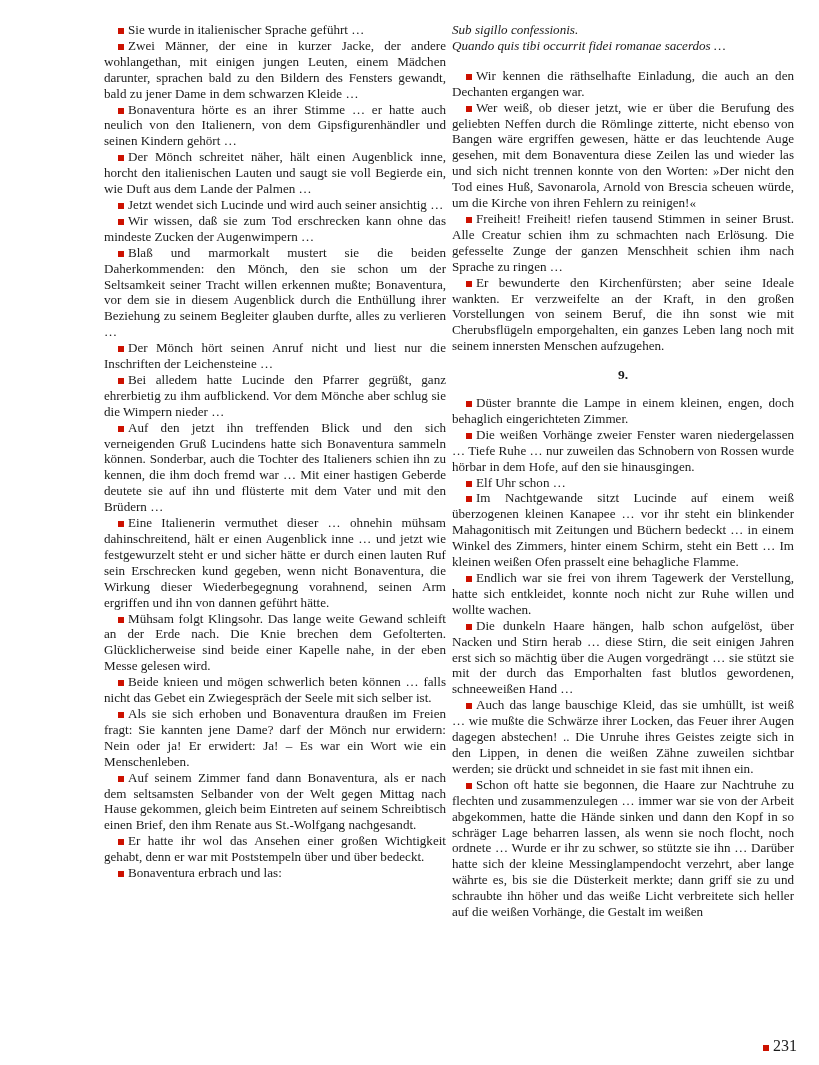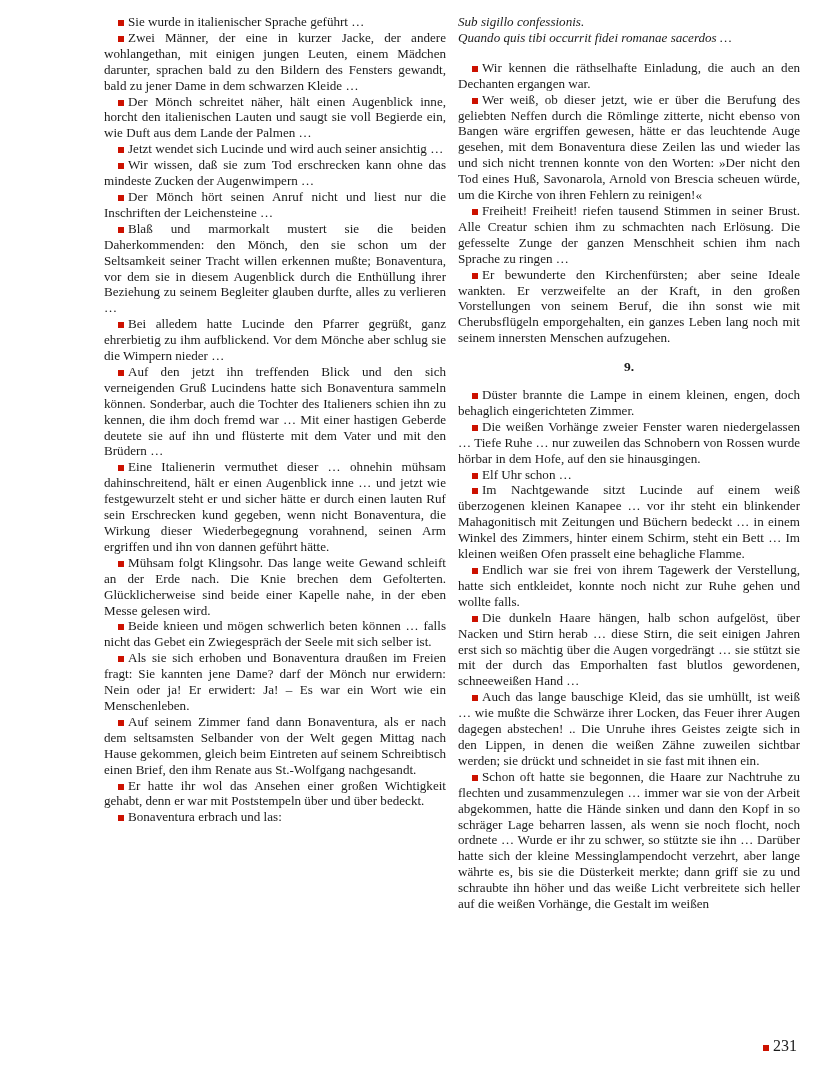--- a/index.html
+++ b/index.html
@@ -5,22 +5,22 @@
   html, body { margin: 0; padding: 0; }
   body {
     width: 819px; height: 1065px;
     background: #ffffff;
     overflow: hidden;
     font-family: "Liberation Serif", "DejaVu Serif", serif;
     color: #1a1a1a;
   }
   .sheet { position: relative; width: 819px; height: 1065px; background: #ffffff; }
   .columns {
-    position: absolute; left: 104px; top: 14px; width: 700px;
-    display: flex; gap: 12px;
+    position: absolute; left: 104px; top: 22px; width: 700px;
+    display: flex; gap: 6px;
   }
   .col {
     width: 342px;
     font-size: 13.1px;
     line-height: 15.9px;
     text-align: justify;
     hyphens: auto; -webkit-hyphens: auto;
   }
   p.para { margin: 0; text-indent: 14px; }
   p.para::before {
@@ -54,25 +54,26 @@
   }
 </style>
 </head>
 <body>
 
 <div class="sheet">
   <div class="columns">
     <div class="col">
         <p class="para">Sie wurde in italienischer Sprache geführt …</p>
         <p class="para">Zwei Männer, der eine in kurzer Jacke, der andere wohlangethan, mit einigen jungen Leuten, einem Mädchen darunter, sprachen bald zu den Bildern des Fensters gewandt, bald zu jener Dame in dem schwarzen Kleide …</p>
+        <p class="para">Bonaventura hörte es an ihrer Stimme … er hatte auch neulich von den Italienern, von dem Gipsfigurenhändler und seinen Kindern gehört …</p>
         <p class="para">Der Mönch schreitet näher, hält einen Augenblick inne, horcht den italienischen Lauten und saugt sie voll Begierde ein, wie Duft aus dem Lande der Palmen …</p>
         <p class="para">Jetzt wendet sich Lucinde und wird auch seiner ansichtig …</p>
         <p class="para">Wir wissen, daß sie zum Tod erschrecken kann ohne das mindeste Zucken der Augenwimpern …</p>
+        <p class="para">Blaß und marmorkalt mustert sie die beiden Daherkommenden: den Mönch, den sie schon um der Seltsamkeit seiner Tracht willen erkennen mußte; Bonaventura, vor dem sie in diesem Augenblick durch die Enthüllung ihrer Beziehung zu seinem Begleiter glauben durfte, alles zu verlieren …</p>
         <p class="para">Der Mönch hört seinen Anruf nicht und liest nur die Inschriften der Leichensteine …</p>
-        <p class="para">Blaß und marmorkalt mustert sie die beiden Daherkommenden: den Mönch, den sie schon um der Seltsamkeit seiner Tracht willen erkennen mußte; Bonaventura, vor dem sie in diesem Augenblick durch die Enthüllung ihrer Beziehung zu seinem Begleiter glauben durfte, alles zu verlieren …</p>
         <p class="para">Bei alledem hatte Lucinde den Pfarrer gegrüßt, ganz ehrerbietig zu ihm aufblickend. Vor dem Mönche aber schlug sie die Wimpern nieder …</p>
         <p class="para">Auf den jetzt ihn treffenden Blick und den sich verneigenden Gruß Lucindens hatte sich Bonaventura sammeln können. Sonderbar, auch die Tochter des Italieners schien ihn zu kennen, die ihm doch fremd war … Mit einer hastigen Geberde deutete sie auf ihn und flüsterte mit dem Vater und mit den Brüdern …</p>
         <p class="para">Eine Italienerin vermuthet dieser … ohnehin mühsam dahinschreitend, hält er einen Augenblick inne … und jetzt wie festgewurzelt steht er und sicher hätte er durch einen lauten Ruf sein Erschrecken kund gegeben, wenn nicht Bonaventura, die Wirkung dieser Wiederbegegnung vorahnend, seinen Arm ergriffen und ihn von dannen geführt hätte.</p>
         <p class="para">Mühsam folgt Klingsohr. Das lange weite Gewand schleift an der Erde nach. Die Knie brechen dem Gefolterten. Glücklicherweise sind beide einer Kapelle nahe, in der eben Messe gelesen wird.</p>
         <p class="para">Beide knieen und mögen schwerlich beten können … falls nicht das Gebet ein Zwiegespräch der Seele mit sich selber ist.</p>
         <p class="para">Als sie sich erhoben und Bonaventura draußen im Freien fragt: Sie kannten jene Dame? darf der Mönch nur erwidern: Nein oder ja! Er erwidert: Ja! – Es war ein Wort wie ein Menschenleben.</p>
         <p class="para">Auf seinem Zimmer fand dann Bonaventura, als er nach dem seltsamsten Selbander von der Welt gegen Mittag nach Hause gekommen, gleich beim Eintreten auf seinem Schreibtisch einen Brief, den ihm Renate aus St.-Wolfgang nachgesandt.</p>
         <p class="para">Er hatte ihr wol das Ansehen einer großen Wichtigkeit gehabt, denn er war mit Poststempeln über und über bedeckt.</p>
         <p class="para">Bonaventura erbrach und las:</p>
       </div>
@@ -86,21 +87,21 @@
           <p class="para">Wer weiß, ob dieser jetzt, wie er über die Berufung des geliebten Neffen durch die Römlinge zitterte, nicht ebenso von Bangen wäre ergriffen gewesen, hätte er das leuchtende Auge gesehen, mit dem Bonaventura diese Zeilen las und wieder las und sich nicht trennen konnte von den Worten: »Der nicht den Tod eines Huß, Savonarola, Arnold von Brescia scheuen würde, um die Kirche von ihren Fehlern zu reinigen!«</p>
           <p class="para">Freiheit! Freiheit! riefen tausend Stimmen in seiner Brust. Alle Creatur schien ihm zu schmachten nach Erlösung. Die gefesselte Zunge der ganzen Menschheit schien ihm nach Sprache zu ringen …</p>
           <p class="para">Er bewunderte den Kirchenfürsten; aber seine Ideale wankten. Er verzweifelte an der Kraft, in den großen Vorstellungen von seinem Beruf, die ihn sonst wie mit Cherubsflügeln emporgehalten, ein ganzes Leben lang noch mit seinem innersten Menschen aufzugehen.</p>
         </div>
       <h2 class="section-number">9.</h2>
       <div>
           <p class="para">Düster brannte die Lampe in einem kleinen, engen, doch behaglich eingerichteten Zimmer.</p>
           <p class="para">Die weißen Vorhänge zweier Fenster waren niedergelassen … Tiefe Ruhe … nur zuweilen das Schnobern von Rossen wurde hörbar in dem Hofe, auf den sie hinausgingen.</p>
           <p class="para">Elf Uhr schon …</p>
           <p class="para">Im Nachtgewande sitzt Lucinde auf einem weiß überzogenen kleinen Kanapee … vor ihr steht ein blinkender Mahagonitisch mit Zeitungen und Büchern bedeckt … in einem Winkel des Zimmers, hinter einem Schirm, steht ein Bett … Im kleinen weißen Ofen prasselt eine behagliche Flamme.</p>
-          <p class="para">Endlich war sie frei von ihrem Tagewerk der Verstellung, hatte sich entkleidet, konnte noch nicht zur Ruhe gehen und wollte falls.</p>
+          <p class="para">Endlich war sie frei von ihrem Tagewerk der Verstellung, hatte sich entkleidet, konnte noch nicht zur Ruhe willen und wollte wachen.</p>
           <p class="para">Die dunkeln Haare hängen, halb schon aufgelöst, über Nacken und Stirn herab … diese Stirn, die seit einigen Jahren erst sich so mächtig über die Augen vorgedrängt … sie stützt sie mit der durch das Emporhalten fast blutlos gewordenen, schneeweißen Hand …</p>
           <p class="para">Auch das lange bauschige Kleid, das sie umhüllt, ist weiß … wie mußte die Schwärze ihrer Locken, das Feuer ihrer Augen dagegen abstechen! .. Die Unruhe ihres Geistes zeigte sich in den Lippen, in denen die weißen Zähne zuweilen sichtbar werden; sie drückt und schneidet in sie fast mit ihnen ein.</p>
           <p class="para">Schon oft hatte sie begonnen, die Haare zur Nachtruhe zu flechten und zusammenzulegen … immer war sie von der Arbeit abgekommen, hatte die Hände sinken und dann den Kopf in so schräger Lage beharren lassen, als wenn sie noch flocht, noch ordnete … Wurde er ihr zu schwer, so stützte sie ihn … Darüber hatte sich der kleine Messinglampendocht verzehrt, aber lange währte es, bis sie die Düsterkeit merkte; dann griff sie zu und schraubte ihn höher und das weiße Licht verbreitete sich heller auf die weißen Vorhänge, die Gestalt im weißen</p>
         </div>
     </div>
   </div>
   <div class="page-number">
     <span class="pn-marker"></span><span>231</span>
   </div>
 </div>

